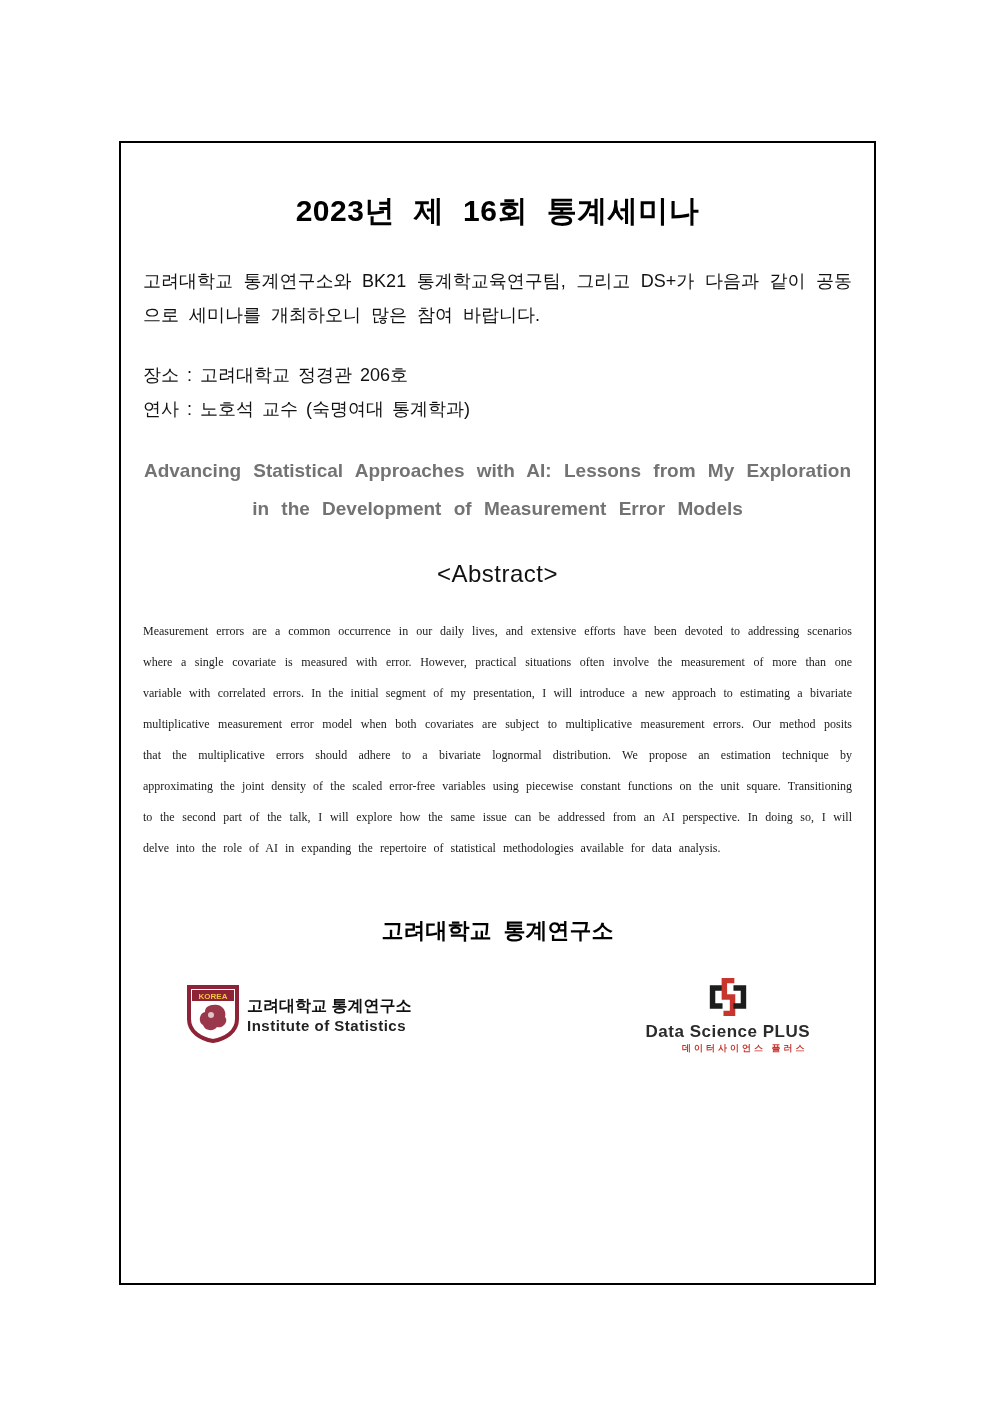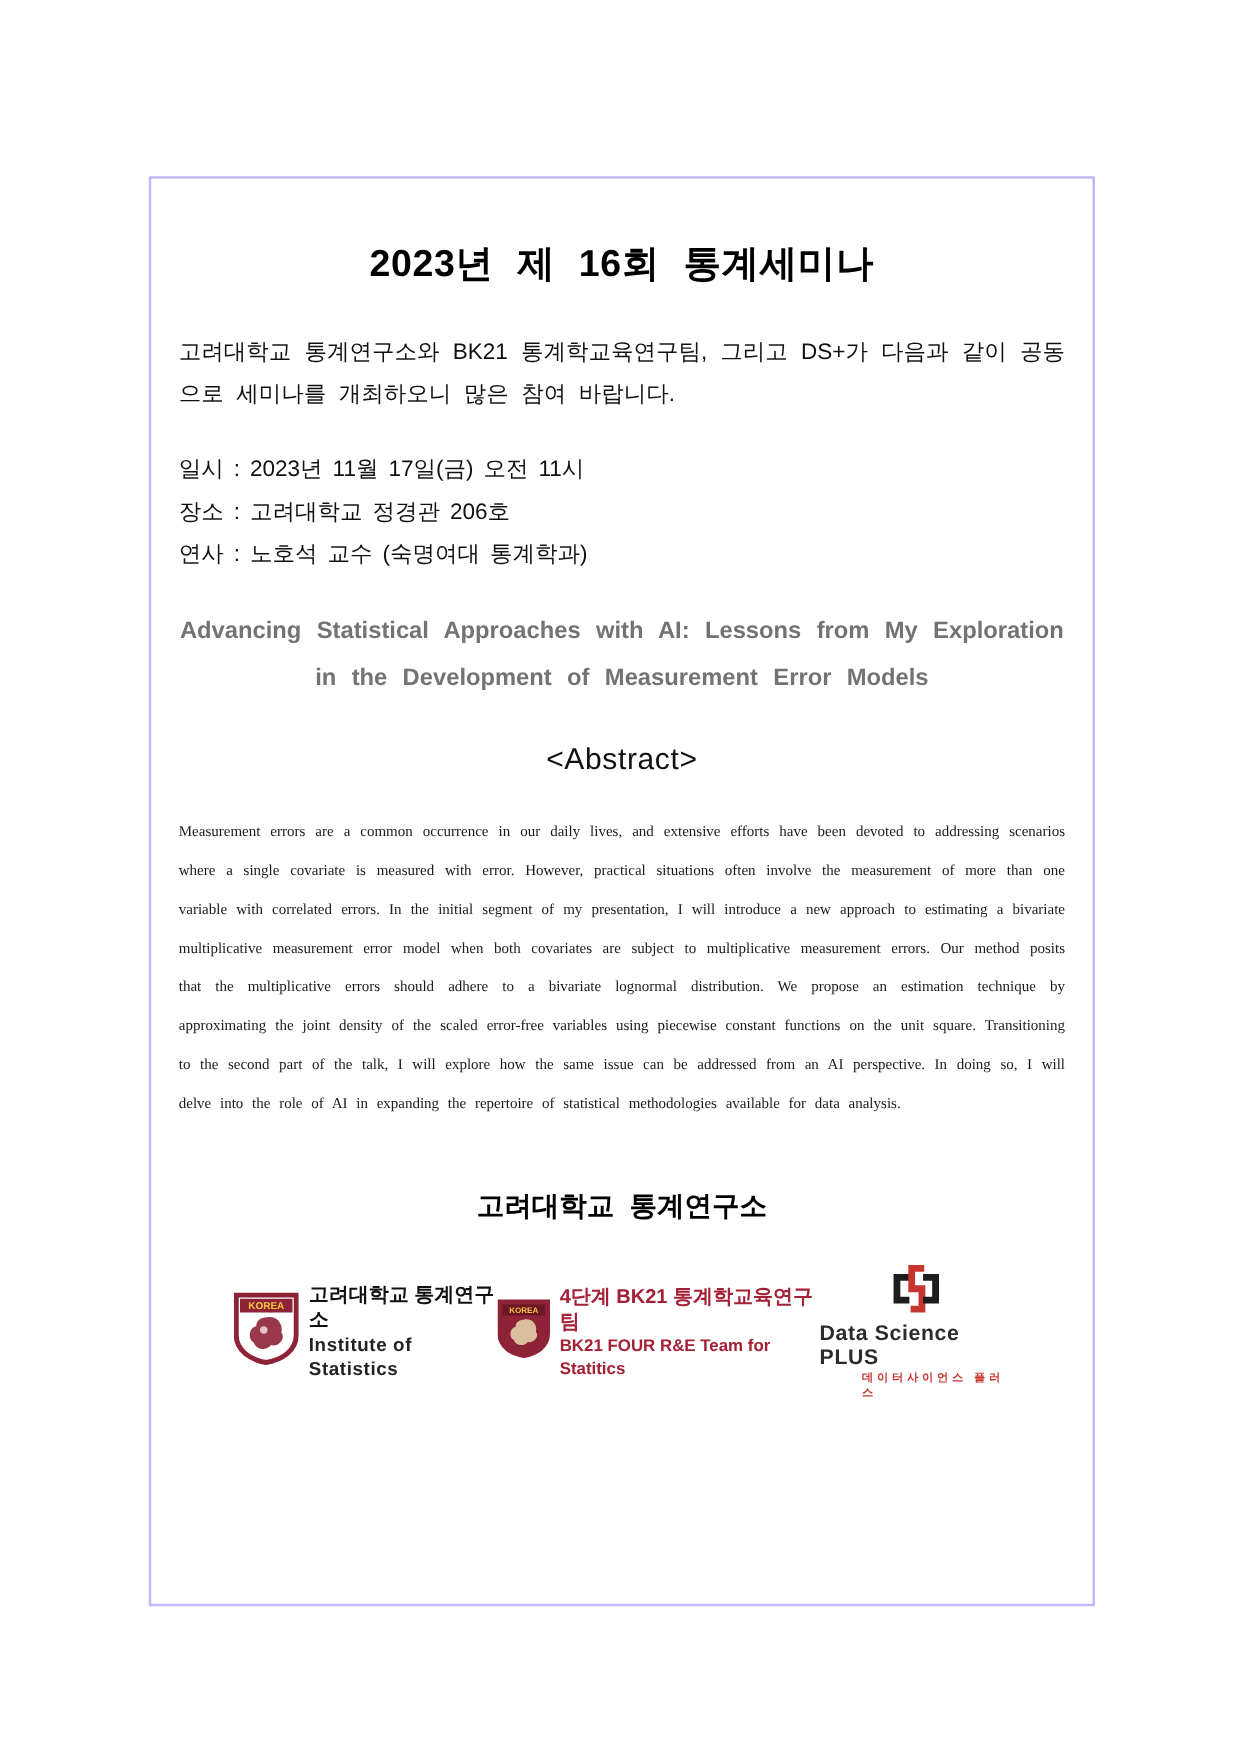--- a/index.html
+++ b/index.html
@@ -17,21 +17,21 @@
     height: 1403px;
     background: #ffffff;
     overflow: hidden;
   }
   .sheet {
     position: absolute;
     left: 119px;
     top: 141px;
     width: 757px;
     height: 1144px;
-    border: 2px solid #c4b5fd;
+    border: 2px solid #000000;
     box-sizing: border-box;
     background: #ffffff;
     padding: 0 22px;
   }
   .doc-title {
     margin-top: 48px;
     text-align: center;
     font-size: 30px;
     font-weight: bold;
     letter-spacing: 0.5px;
@@ -118,21 +118,20 @@
 <body>
 
 <div class="canvas">
   <div class="sheet">
 
     <div class="doc-title">2023년 제 16회 통계세미나</div>
 
     <div class="intro">고려대학교 통계연구소와 BK21 통계학교육연구팀, 그리고 DS+가 다음과 같이 공동으로 세미나를 개최하오니 많은 참여 바랍니다.</div>
 
     <div class="details">
-      <div>일시 : 2023년 11월 17일(금) 오전 11시</div>
       <div>장소 : 고려대학교 정경관 206호</div>
       <div>연사 : 노호석 교수 (숙명여대 통계학과)</div>
     </div>
 
     <div class="talk-title">
       <div>Advancing Statistical Approaches with AI: Lessons from My Exploration</div>
       <div>in the Development of Measurement Error Models</div>
     </div>
 
     <div class="abstract-label">&lt;Abstract&gt;</div>
@@ -154,34 +153,20 @@
             <path d="M26 20 C34 18 40 25 38 32 C42 36 36 44 30 42 C26 47 18 46 16 40 C11 38 12 28 18 27 C18 22 22 20 26 20 Z" fill="#8e2236" opacity="0.9"></path>
             <circle cx="24" cy="30" r="3" fill="#ffffff" opacity="0.7"></circle>
           </svg>
         </span>
         <span class="logo-text">
           <span class="logo1-line1">고려대학교 통계연구소</span>
           <span class="logo1-line2">Institute of Statistics</span>
         </span>
       </div>
 
-      <div class="logo">
-        <span>
-          <svg width="42" height="54" viewBox="0 0 52 58">
-            <path d="M2 2 H50 V34 C50 47 38 54 26 56 C14 54 2 47 2 34 Z" fill="#8e2236" stroke="#8e2236" stroke-width="4"></path>
-            <rect x="5" y="5" width="42" height="11" fill="#6d1626"></rect>
-            <text x="26" y="13.5" text-anchor="middle" font-size="8" font-family="Liberation Sans, sans-serif" font-weight="bold" fill="#f3c63f">KOREA</text>
-            <path d="M26 20 C34 18 40 25 38 32 C42 36 36 44 30 42 C26 47 18 46 16 40 C11 38 12 28 18 27 C18 22 22 20 26 20 Z" fill="#e8d9b0" opacity="0.85"></path>
-          </svg>
-        </span>
-        <span class="logo-text">
-          <span class="logo2-line1" style="color:#a32035">4단계 BK21 통계학교육연구팀</span>
-          <span class="logo2-line2" style="color:#a32035">BK21 FOUR R&amp;E Team for Statitics</span>
-        </span>
-      </div>
 
       <div class="logo-dsp">
         <span>
           <svg width="44" height="40" viewBox="0 0 48 44">
             <path d="M18 12 H7 V32 H18" fill="none" stroke="#1d1d1d" stroke-width="6"></path>
             <path d="M31 4 H20 V22 H29 V40 H19" fill="none" stroke="#c8352e" stroke-width="6"></path>
             <path d="M30 12 H41 V32 H30" fill="none" stroke="#1d1d1d" stroke-width="6"></path>
           </svg>
         </span>
         <span class="dsp-name">Data Science PLUS</span>

